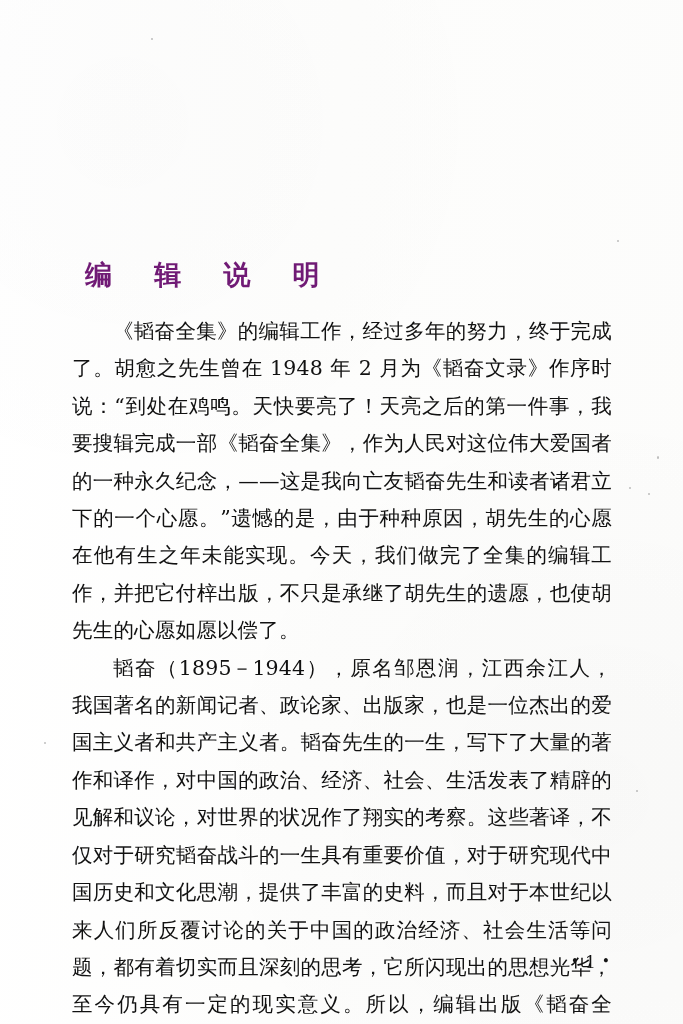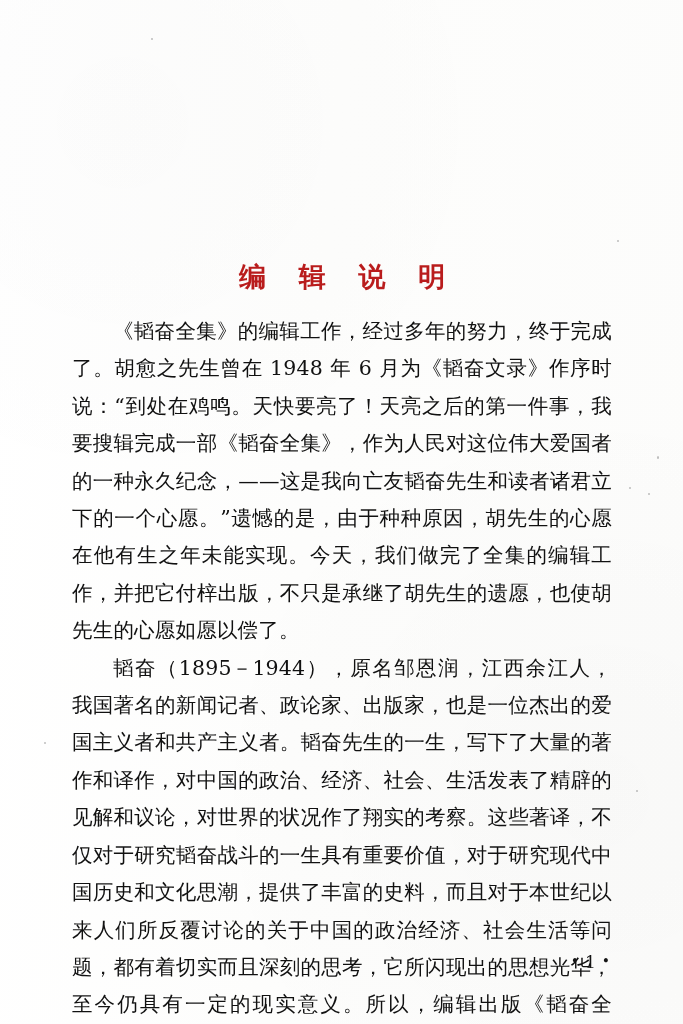--- a/index.html
+++ b/index.html
@@ -38,28 +38,28 @@
     width: 540px;
     height: 100%;
   }
 
   
   .doc-title {
     position: absolute;
     top: 243px;
     left: 0;
     width: 540px;
-    text-align: center;
+    text-align: left;
     font-size: 27px;
     font-weight: bold;
     letter-spacing: 13px;
     text-indent: 13px;
     line-height: 1.2;
-    color: #b91c1c;
-    font-family: Liberation Serif, serif;
+    color: #701a75;
+    font-family: Liberation Mono, monospace;
   }
 
   
   .body-text {
     position: absolute;
     top: 313px;
     left: 0;
     width: 540px;
   }
   .para {
@@ -114,21 +114,21 @@
 </head>
 <body>
 
 <div class="page">
 
   <div class="content">
 
     <h1 class="doc-title">编 辑 说 明</h1>
 
     <div class="body-text">
-      <p class="para">《韬奋全集》的编辑工作，经过多年的努力，终于完成了。胡愈之先生曾在 1948 年 6 月为《韬奋文录》作序时说：“到处在鸡鸣。天快要亮了！天亮之后的第一件事，我要搜辑完成一部《韬奋全集》，作为人民对这位伟大爱国者的一种永久纪念，——这是我向亡友韬奋先生和读者诸君立下的一个心愿。”遗憾的是，由于种种原因，胡先生的心愿在他有生之年未能实现。今天，我们做完了全集的编辑工作，并把它付梓出版，不只是承继了胡先生的遗愿，也使胡先生的心愿如愿以偿了。</p>
+      <p class="para">《韬奋全集》的编辑工作，经过多年的努力，终于完成了。胡愈之先生曾在 1948 年 2 月为《韬奋文录》作序时说：“到处在鸡鸣。天快要亮了！天亮之后的第一件事，我要搜辑完成一部《韬奋全集》，作为人民对这位伟大爱国者的一种永久纪念，——这是我向亡友韬奋先生和读者诸君立下的一个心愿。”遗憾的是，由于种种原因，胡先生的心愿在他有生之年未能实现。今天，我们做完了全集的编辑工作，并把它付梓出版，不只是承继了胡先生的遗愿，也使胡先生的心愿如愿以偿了。</p>
       <p class="para dense">韬奋（1895－1944），原名邹恩润，江西余江人，我国著名的新闻记者、政论家、出版家，也是一位杰出的爱国主义者和共产主义者。韬奋先生的一生，写下了大量的著作和译作，对中国的政治、经济、社会、生活发表了精辟的见解和议论，对世界的状况作了翔实的考察。这些著译，不仅对于研究韬奋战斗的一生具有重要价值，对于研究现代中国历史和文化思潮，提供了丰富的史料，而且对于本世纪以来人们所反覆讨论的关于中国的政治经济、社会生活等问题，都有着切实而且深刻的思考，它所闪现出的思想光华，至今仍具有一定的现实意义。所以，编辑出版《韬奋全集》，是一项文化积累的大工程。我们赶在今年完成此项任务，还为着以此纪念韬奋逝世五十周年和诞辰一百周年。</p>
     </div>
 
     <div class="page-footer">
       <span class="folio-dot">•</span><span class="folio-num">1</span><span class="folio-dot">•</span>
     </div>
 
   </div>
 
   <span class="speck" style="left:151px;top:38px;width:2px;height:2px;"></span>

